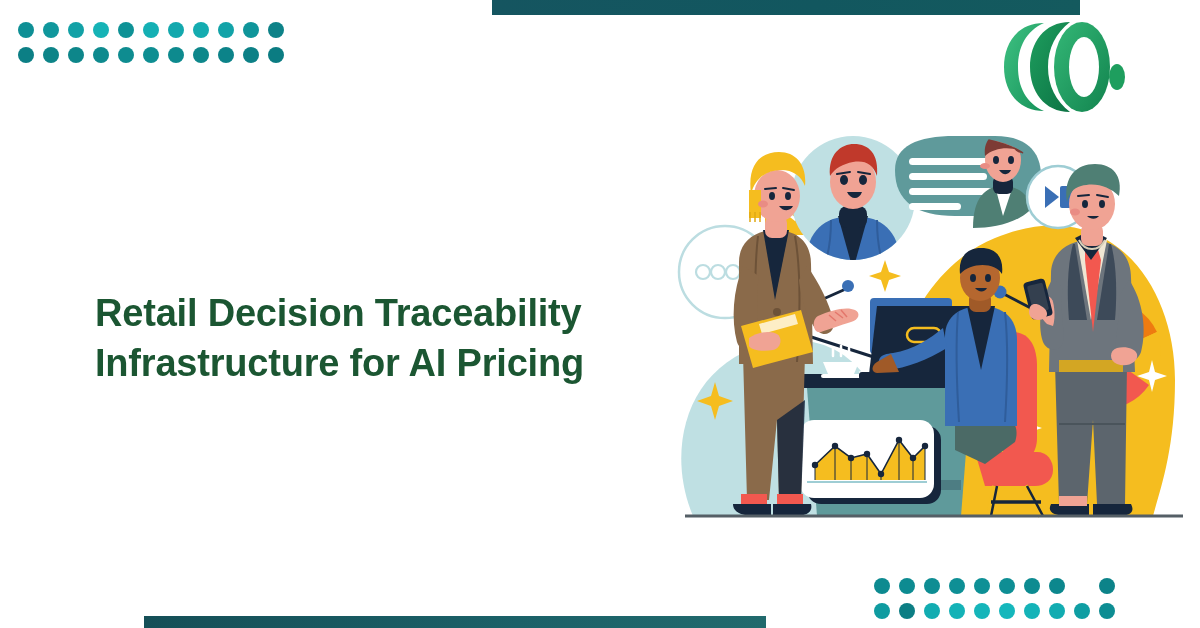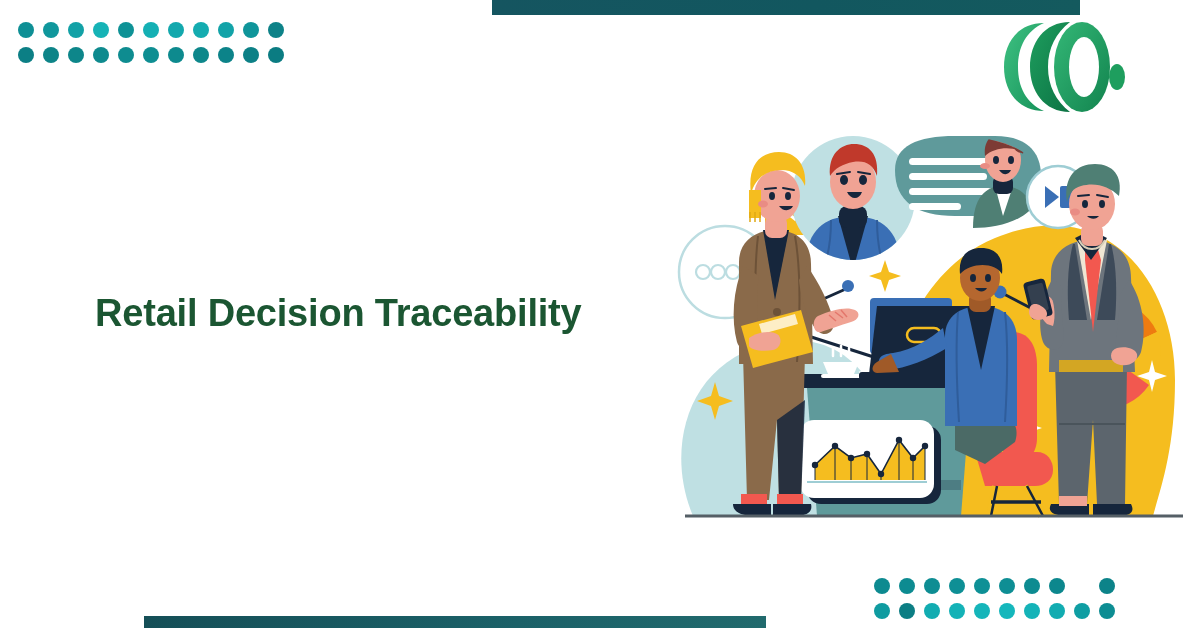--- a/index.html
+++ b/index.html
@@ -176,20 +176,21 @@
 
       <ellipse cx="78" cy="50" rx="28" ry="45" fill="url(#lgC)"></ellipse>
       <ellipse cx="80" cy="50" rx="15" ry="30" fill="#ffffff"></ellipse>
 
       <ellipse cx="113" cy="60" rx="8" ry="13" fill="#1e9e5e"></ellipse>
     </svg>
   </div>
 
   <div class="title">
     <span class="title-line">Retail Decision Traceability</span>
+    <span class="title-line">Infrastructure for AI Pricing</span>
   </div>
 
   <div class="illustration">
     <svg width="545" height="405" viewBox="0 0 545 405" xmlns="http://www.w3.org/2000/svg">
 
       <path d="M38 396 C10 330 30 240 120 222 C210 206 250 300 240 396 Z" fill="#bfe0e3"></path>
 
       <path d="M230 396 C215 300 240 160 340 118 C450 72 520 160 520 260 C520 330 505 370 498 396 Z" fill="#f5bd1f"></path>
 
       <g>

